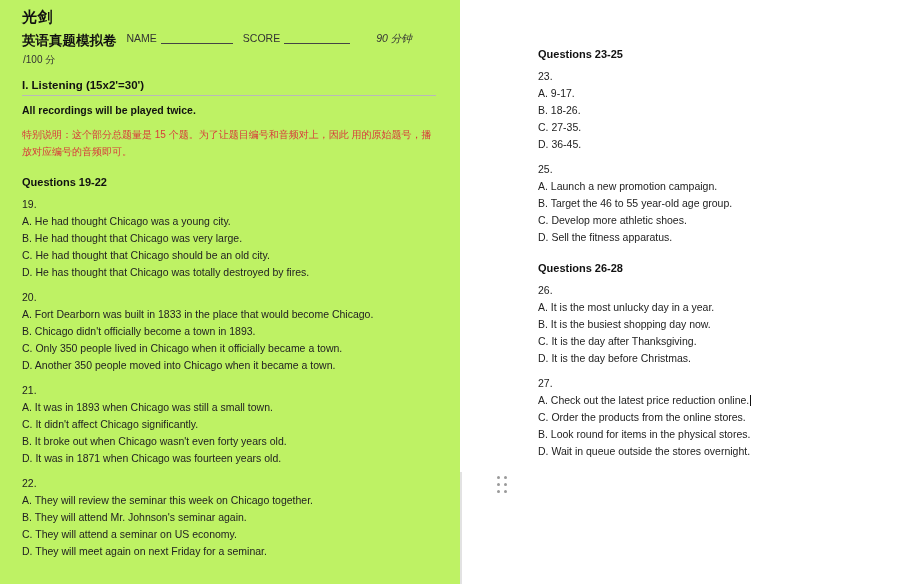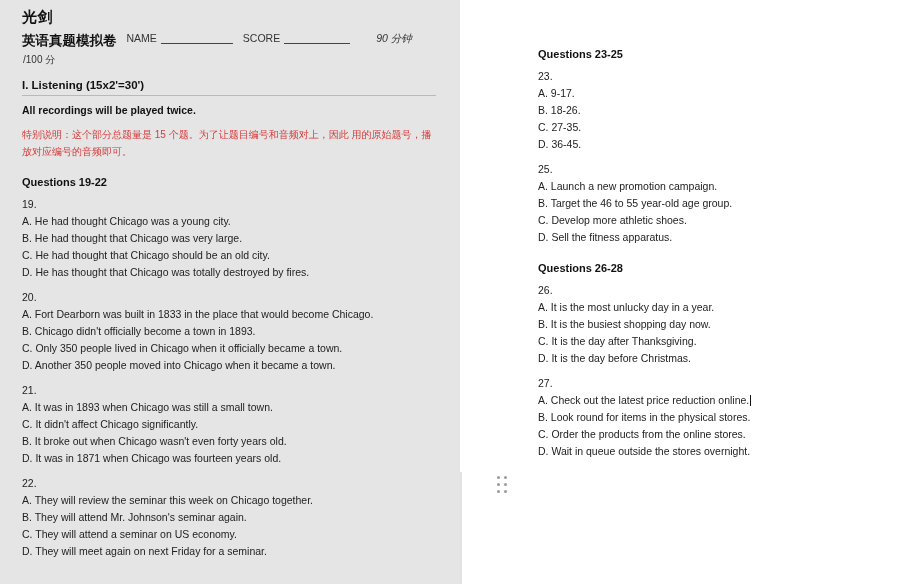--- a/index.html
+++ b/index.html
@@ -19,21 +19,21 @@
     width: 919px;
     height: 584px;
     background: #ffffff;
     display: flex;
   }
   
   .col-left {
     position: relative;
     width: 460px;
     height: 584px;
-    background: #e5e5e5;
+    background: #bef264;
     box-sizing: border-box;
     padding: 6px 24px 0 22px;
   }
   .gutter {
     position: absolute;
     left: 460px;
     top: 0;
     width: 2px;
     height: 584px;
     background: #e2e2e2;
@@ -278,22 +278,22 @@
       <div class="q-num">26.</div>
       <div class="opt">A. It is the most unlucky day in a year.</div>
       <div class="opt">B. It is the busiest shopping day now.</div>
       <div class="opt">C. It is the day after Thanksgiving.</div>
       <div class="opt">D. It is the day before Christmas.</div>
     </div>
 
     <div class="block">
       <div class="q-num">27.</div>
       <div class="opt"><span>A. Check out the latest price reduction online.</span><span class="caret"></span></div>
+      <div class="opt">C. Order the products from the online  stores.</div>
       <div class="opt">B. Look round  for items in the physical stores.</div>
-      <div class="opt">C. Order the products from the online  stores.</div>
       <div class="opt">D. Wait in queue outside the stores overnight.</div>
     </div>
 
   </div>
 
   <div class="drag-handle">
     <i></i>
       <i></i>
       <i></i>
       <i></i>

